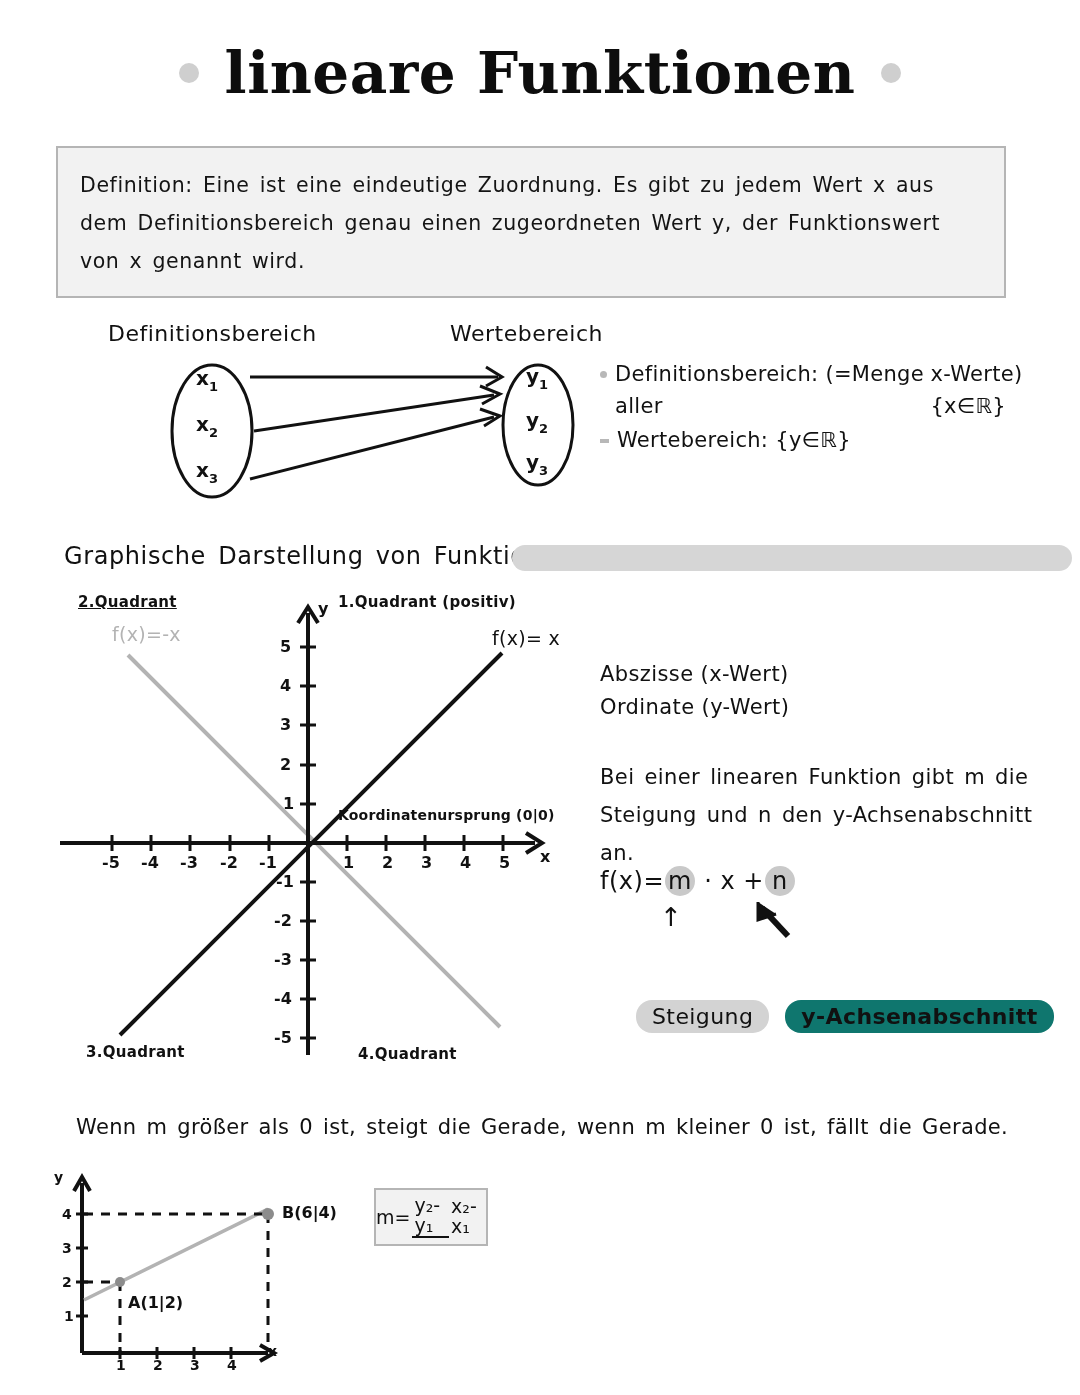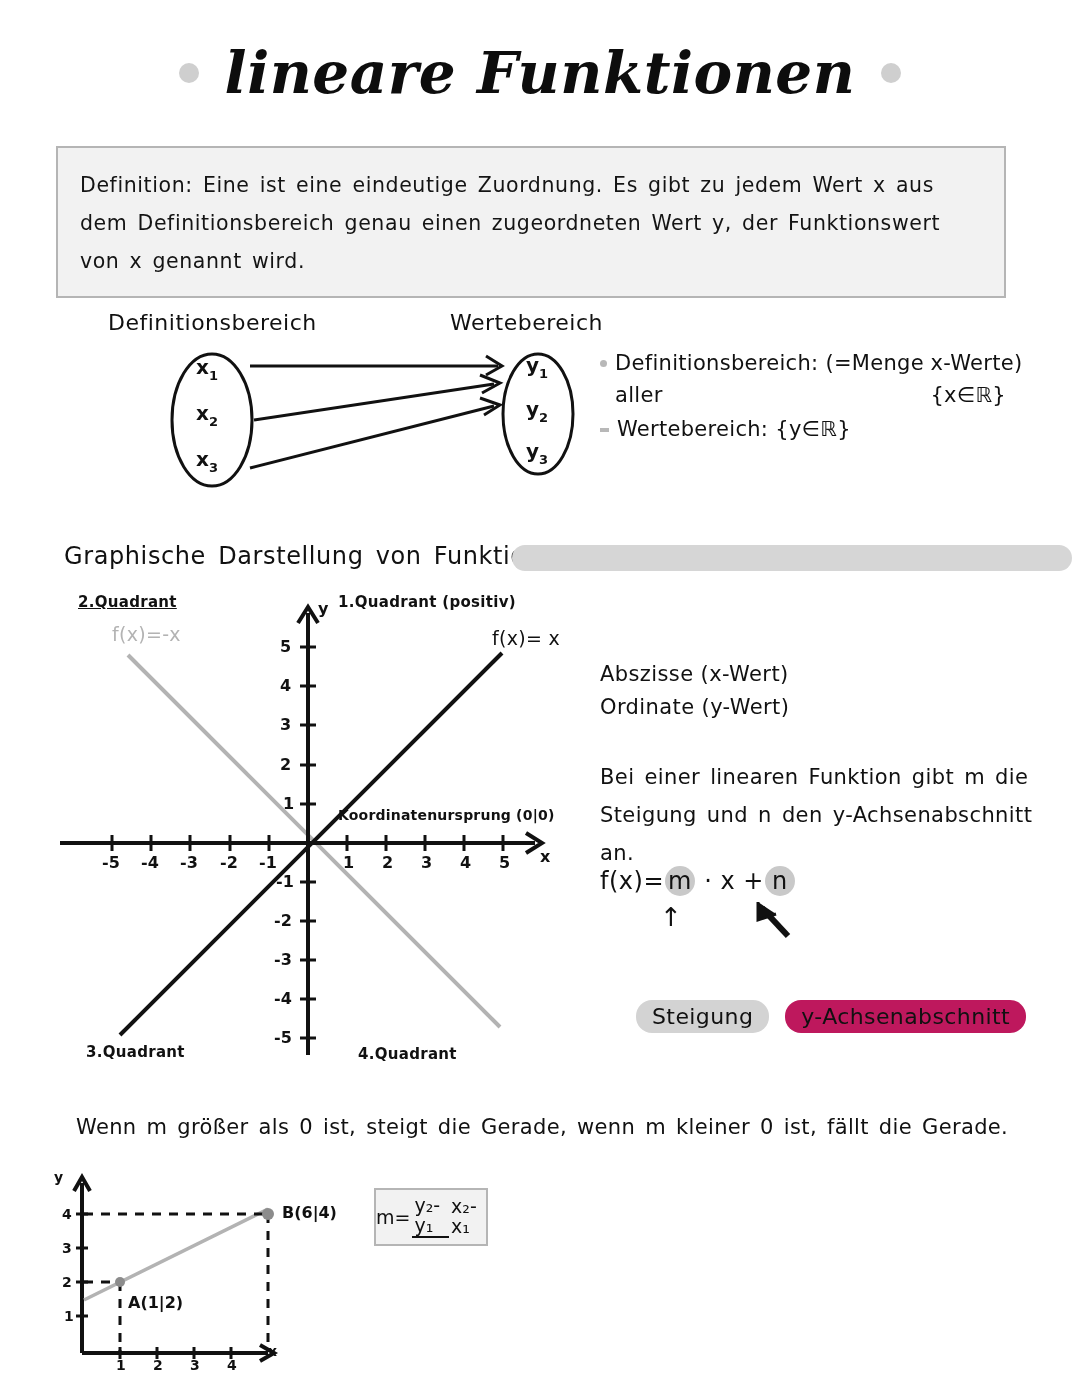--- a/index.html
+++ b/index.html
@@ -27,21 +27,20 @@
     gap: 26px;
   }
   .title-dot {
     width: 20px; height: 20px;
     border-radius: 50%;
     background: #cfcfcf;
     flex: none;
   }
   .title-text {
     font-family: "DejaVu Serif", serif;
-    font-style: italic;
     font-weight: 700;
     font-size: 58px;
     letter-spacing: 0.5px;
     color: #0d0d0d;
     line-height: 1;
     white-space: nowrap;
   }
 
   
   .def-box {
@@ -57,21 +56,21 @@
   .def-text {
     font-family: "DejaVu Sans", sans-serif;
     font-size: 20.5px;
     line-height: 38px;
     letter-spacing: 0.6px;
     color: #141414;
     word-spacing: 3px;
   }
 
   
-  .map-area { position: absolute; left: 0; top: 302px; width: 1080px; height: 200px; }
+  .map-area { position: absolute; left: 0; top: 313px; width: 1080px; height: 200px; }
   .lbl-def {
     position: absolute; left: 108px; top: 8px;
     font-size: 22px; letter-spacing: 0.5px; color: #111;
   }
   .lbl-wert {
     position: absolute; left: 450px; top: 8px;
     font-size: 22px; letter-spacing: 0.5px; color: #111;
   }
   .map-svg { position: absolute; left: 150px; top: 40px; }
   .oval-label {
@@ -158,21 +157,21 @@
   .arrow-diag {
     position: absolute; left: 150px; top: 32px;
     width: 44px; height: 44px;
   }
   .badges { position: absolute; left: 636px; top: 1000px; display: flex; gap: 16px; }
   .badge {
     font-size: 22px; letter-spacing: 0.4px; color: #111;
     padding: 4px 16px; border-radius: 16px; white-space: nowrap;
   }
   .badge-light { background: #d3d3d3; }
-  .badge-dark  { background: #be185d; }
+  .badge-dark  { background: #0f766e; font-weight: bold; }
 
   
   .bottom-sentence {
     position: absolute; left: 76px; top: 1115px; width: 960px;
     font-size: 21px; letter-spacing: 0.35px; color: #111; word-spacing: 3px;
   }
 
   
   .graph-bottom { position: absolute; left: 40px; top: 1165px; width: 340px; height: 225px; }
   .pt-label { position: absolute; font-size: 16px; font-weight: 700; color: #111; }

